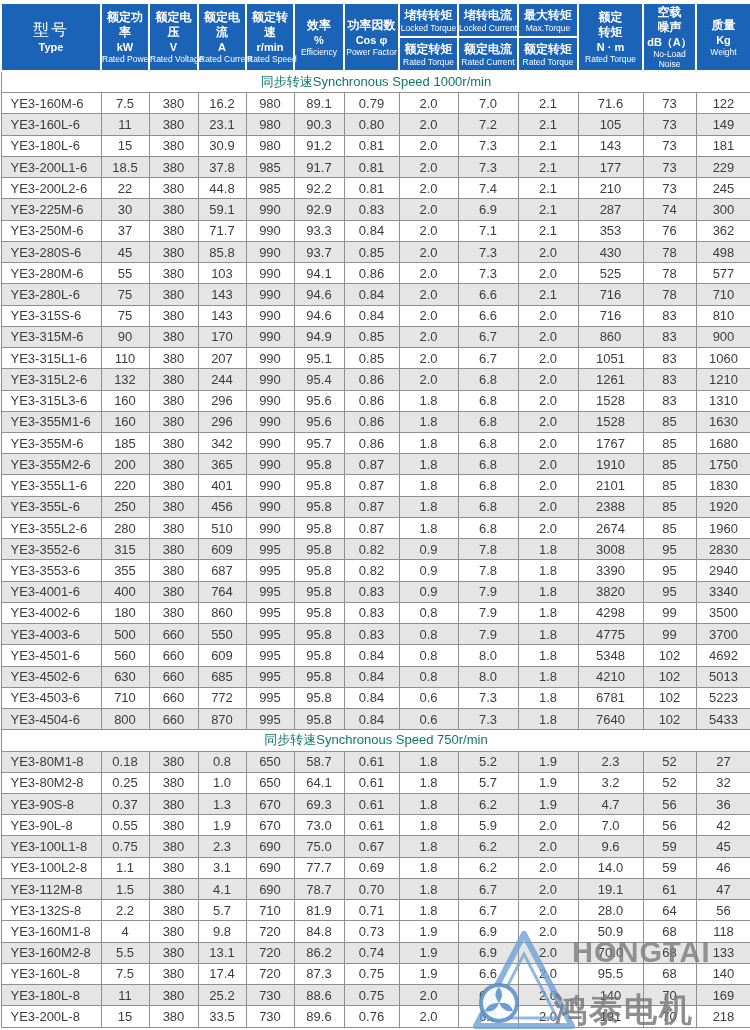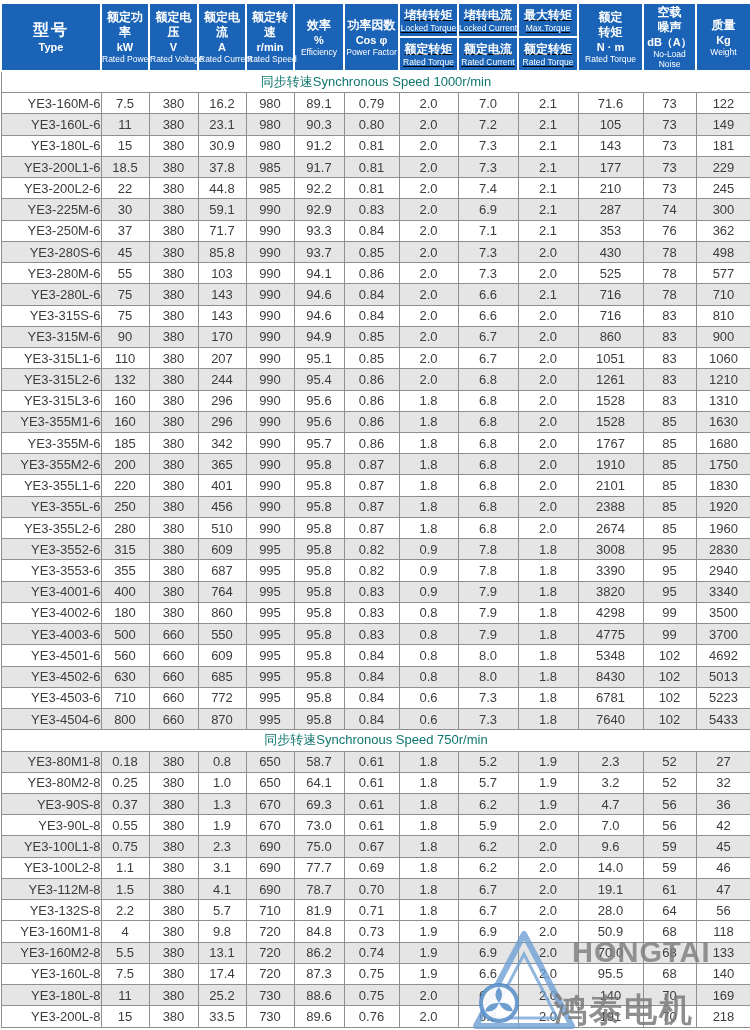--- a/index.html
+++ b/index.html
@@ -1,28 +1,28 @@
 <!DOCTYPE html>
 <html><head>
 <meta charset="utf-8">
 <style>
   html,body{margin:0;padding:0;}
   body{width:750px;height:1030px;background:#fff;position:relative;overflow:hidden;
        font-family:"Liberation Sans","DejaVu Sans",sans-serif;}
   table.spec{width:750px;height:1026px;border-collapse:collapse;table-layout:fixed;margin-top:2px;}
   thead th{background:#1a63b7;border:2px solid #ffffff;padding:0;vertical-align:middle;height:62px;text-align:center;}
   .h-zh{font-size:12px;font-weight:bold;color:#fff;line-height:15px;}
-  .h-zh-big{font-size:16px;font-weight:bold;color:#fff;line-height:20px;letter-spacing:2px;}
+  .h-zh-big{font-size:16px;font-weight:normal;color:#fff;line-height:20px;letter-spacing:2px;}
   .h-en-mid{font-size:11px;color:#fff;line-height:14px;}
   .h-unit{font-size:11px;color:#fff;line-height:14px;font-weight:bold;}
   .h-en{font-size:8.5px;color:#fff;line-height:10px;white-space:nowrap;font-weight:normal;}
-  .h-half{padding:4px 0 3px 0;text-decoration:underline;}
+  .h-half{padding:4px 0 3px 0;}
   .h-half-top{border-bottom:2px solid #fff;}
   tbody td{border:1px solid #8f8f8f;font-size:13px;color:#3c3c3c;text-align:center;height:20px;padding:0;background:#fff;}
-  td.c-type{text-align:right;padding-left:9px;}
+  td.c-type{text-align:left;padding-left:9px;}
   tr.shaded td{background:#e5e5e5;}
   tr.section-row td{background:#fff;font-size:13px;color:#0f766e;height:20px;}
   
   .watermark{position:absolute;left:472px;top:930px;width:275px;height:100px;pointer-events:none;}
   .wm-en{position:absolute;left:100px;top:6px;font-size:29px;font-weight:800;
          color:rgba(125,125,125,0.82);letter-spacing:1px;white-space:nowrap;}
   .wm-zh{position:absolute;left:82px;top:58px;font-size:33px;font-weight:bold;
          color:rgba(118,118,118,0.82);letter-spacing:2px;white-space:nowrap;}
   .wm-logo{position:absolute;left:0;top:0;}
 </style>
@@ -544,21 +544,21 @@
         <td class="c-type">YE3-4502-6</td>
         <td>630</td>
         <td>660</td>
         <td>685</td>
         <td>995</td>
         <td>95.8</td>
         <td>0.84</td>
         <td>0.8</td>
         <td>8.0</td>
         <td>1.8</td>
-        <td>8430</td>
+        <td>4210</td>
         <td>102</td>
         <td>5013</td>
       </tr>
       <tr>
         <td class="c-type">YE3-4503-6</td>
         <td>710</td>
         <td>660</td>
         <td>772</td>
         <td>995</td>
         <td>95.8</td>

